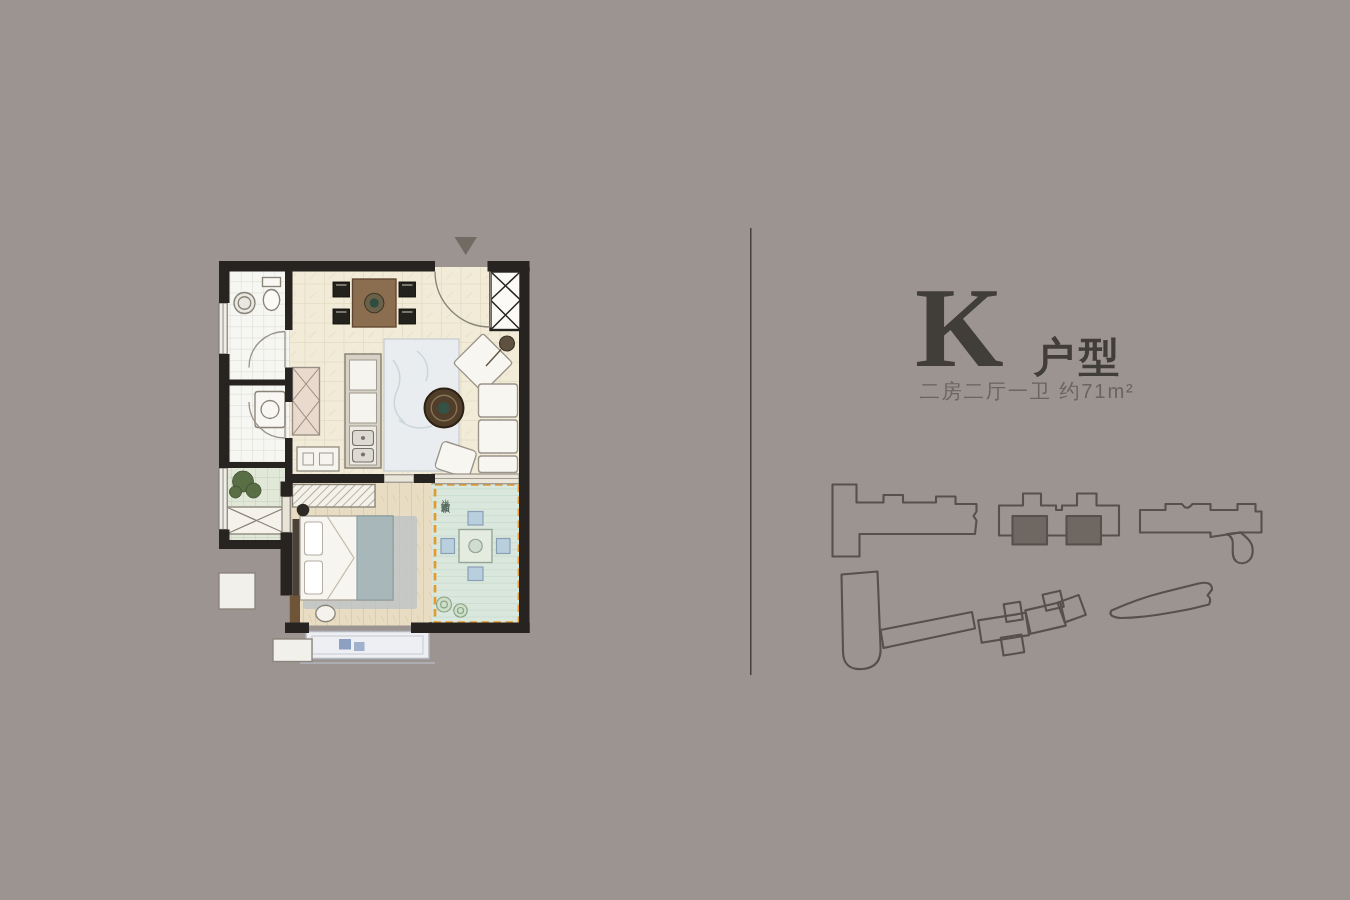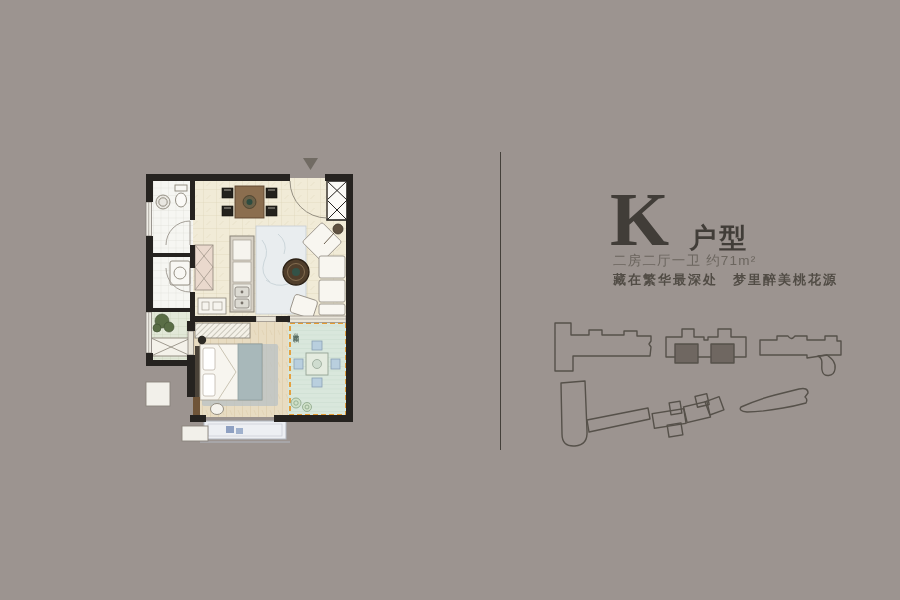--- a/index.html
+++ b/index.html
@@ -241,21 +241,20 @@
 
   <div class="terrace-label">半赠送面积</div>
 
   <div class="divider"></div>
 
   <div class="title-row">
     <span class="unit-letter">K</span>
     <span class="unit-type">户型</span>
   </div>
   <div class="unit-specs">二房二厅一卫 约71m²</div>
-  <div class="unit-tagline">藏在繁华最深处　梦里醉美桃花源</div>
 
   <svg id="siteplan" width="310" height="135" viewBox="0 0 310 135">
     <g fill="none" stroke-width="1.4" stroke-linejoin="round" stroke="#56514a">
 
       <path d="M10 8 L26 8 L26 20 L44 20 L44 15 L57 15 L57 20 L79 20 L79 16 L92 16 L92 21 L106 21 L106 26 L104 29 L106 32 L105 41 L28 41 L28 56 L10 56 Z"></path>
 
       <path d="M121 22 L137 22 L137 14 L149 14 L149 22 L159 22 L159 25 L163 25 L163 22 L173 22 L173 14 L186 14 L186 22 L201 22 L201 42 L121 42 Z"></path>
       <rect x="130" y="29" width="23" height="19" fill="#6f6761"></rect>
       <rect x="166" y="29" width="23" height="19" fill="#6f6761"></rect>
 

